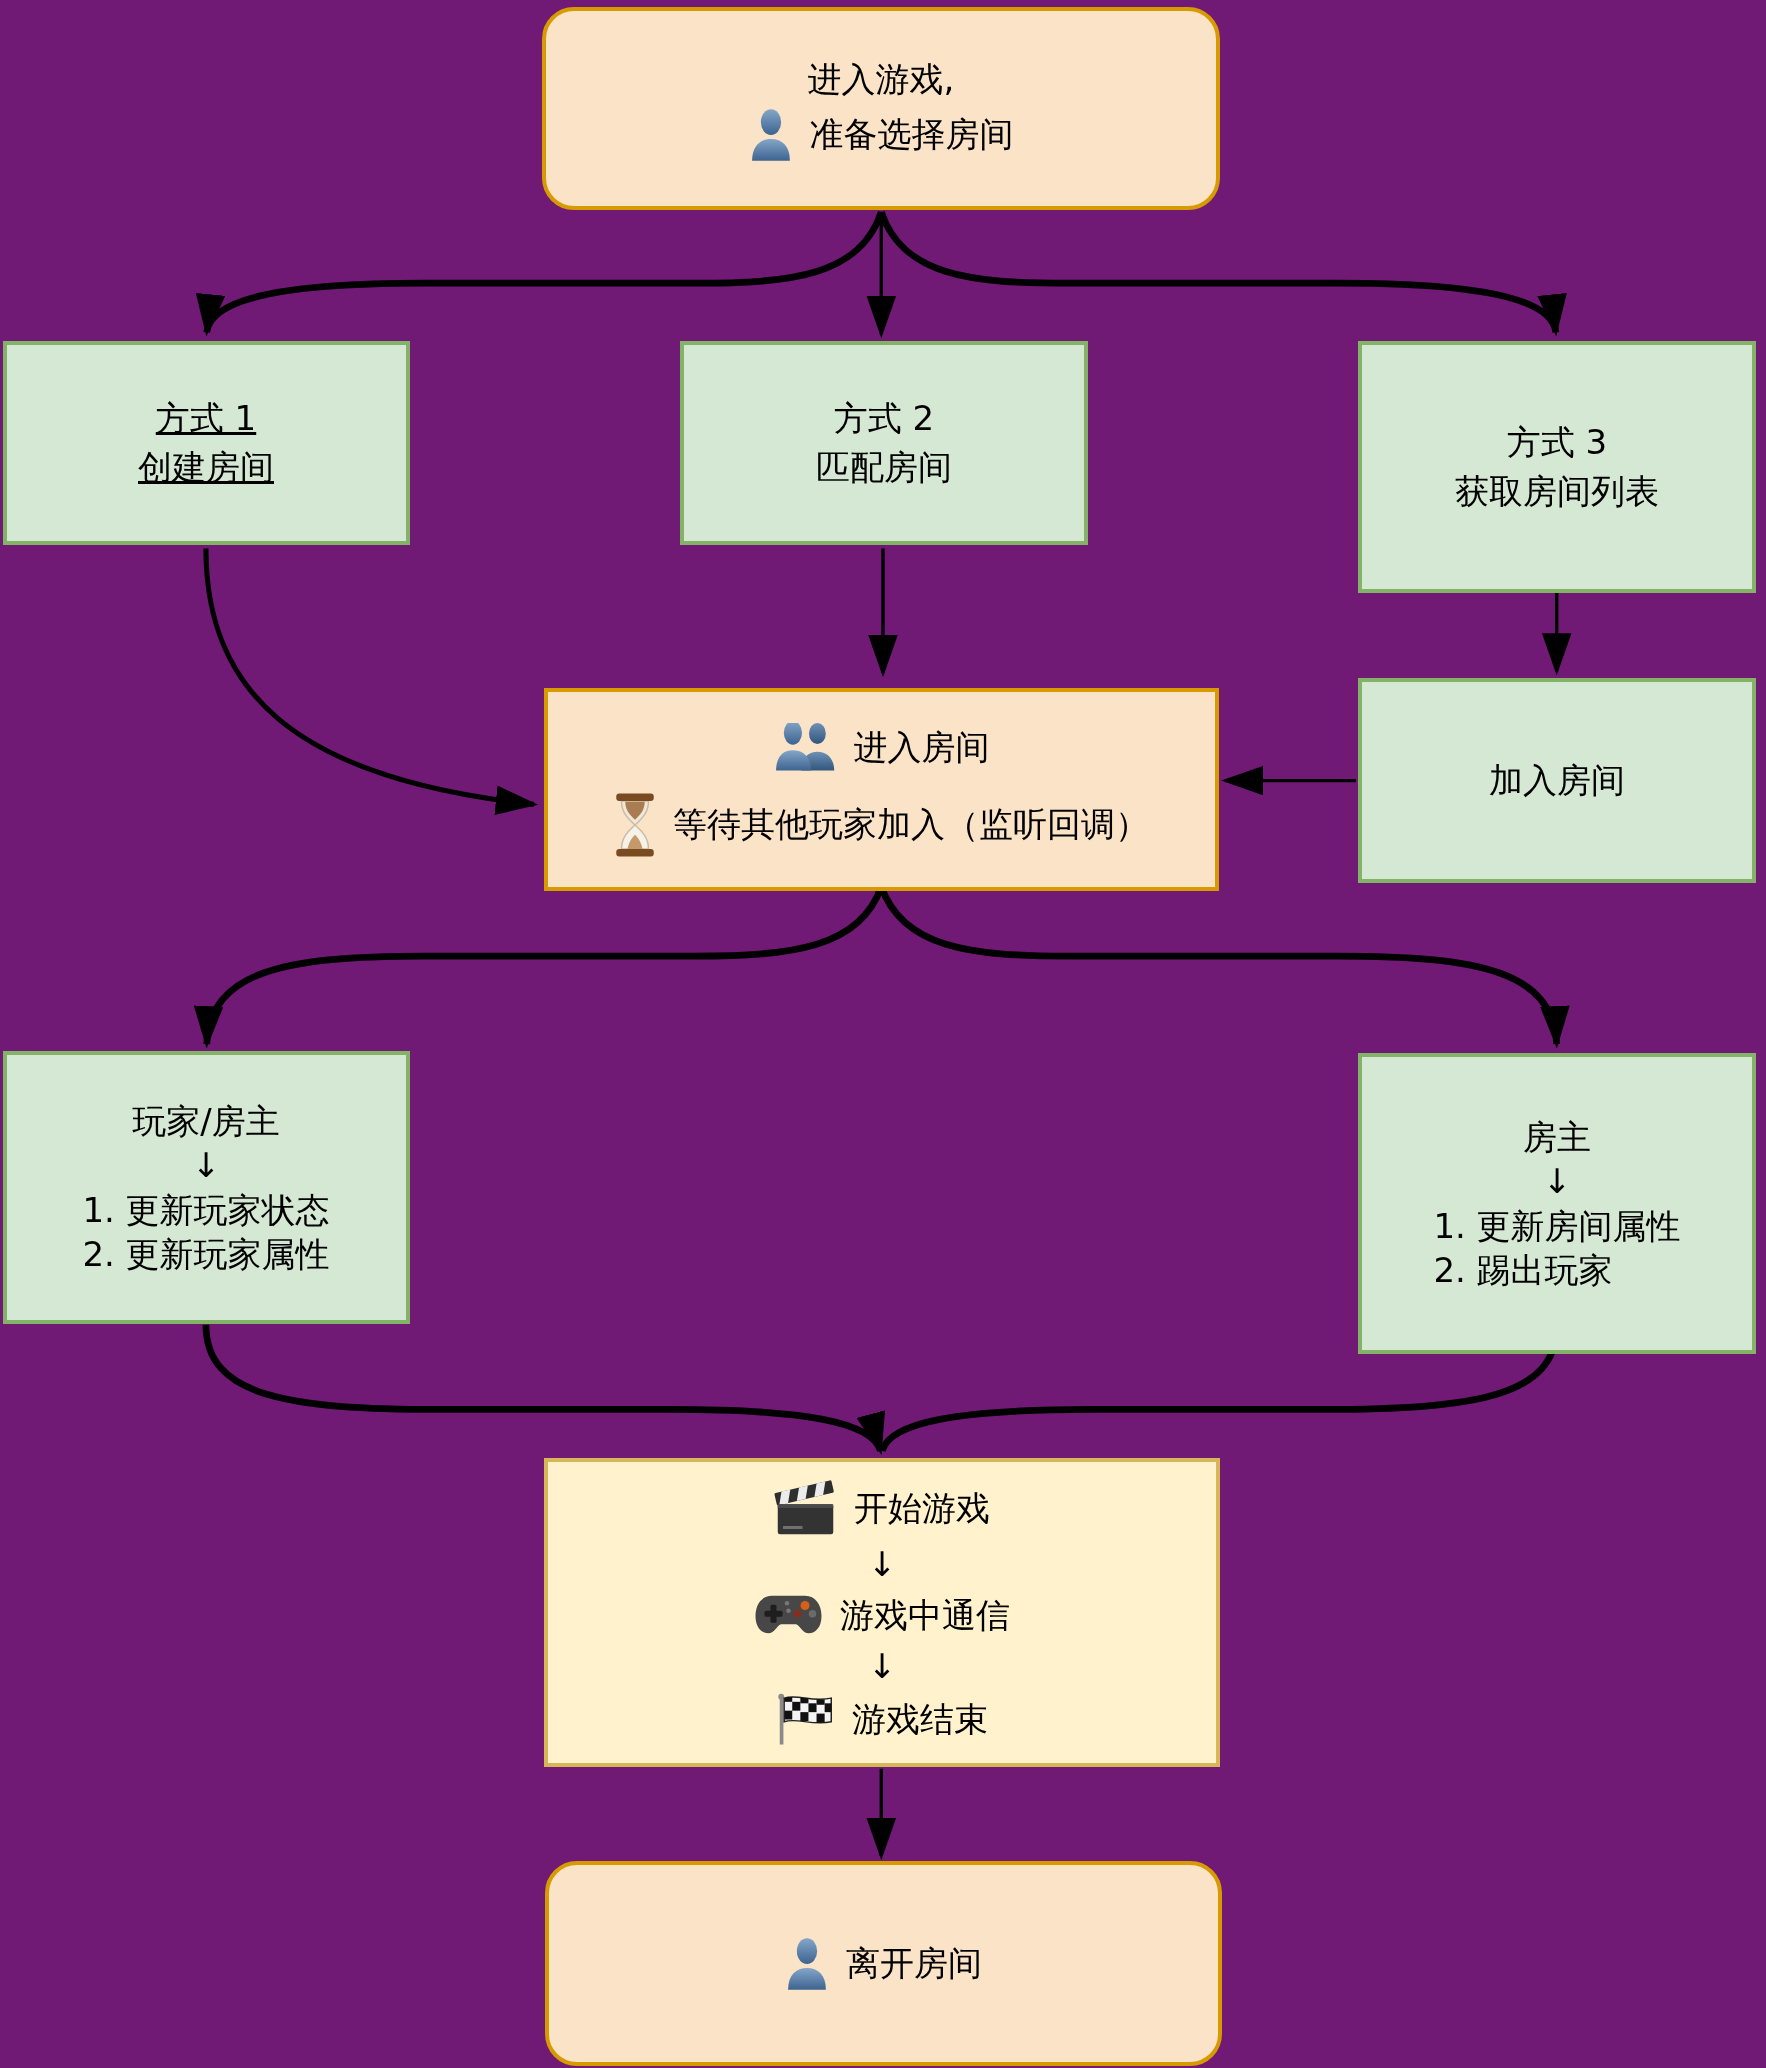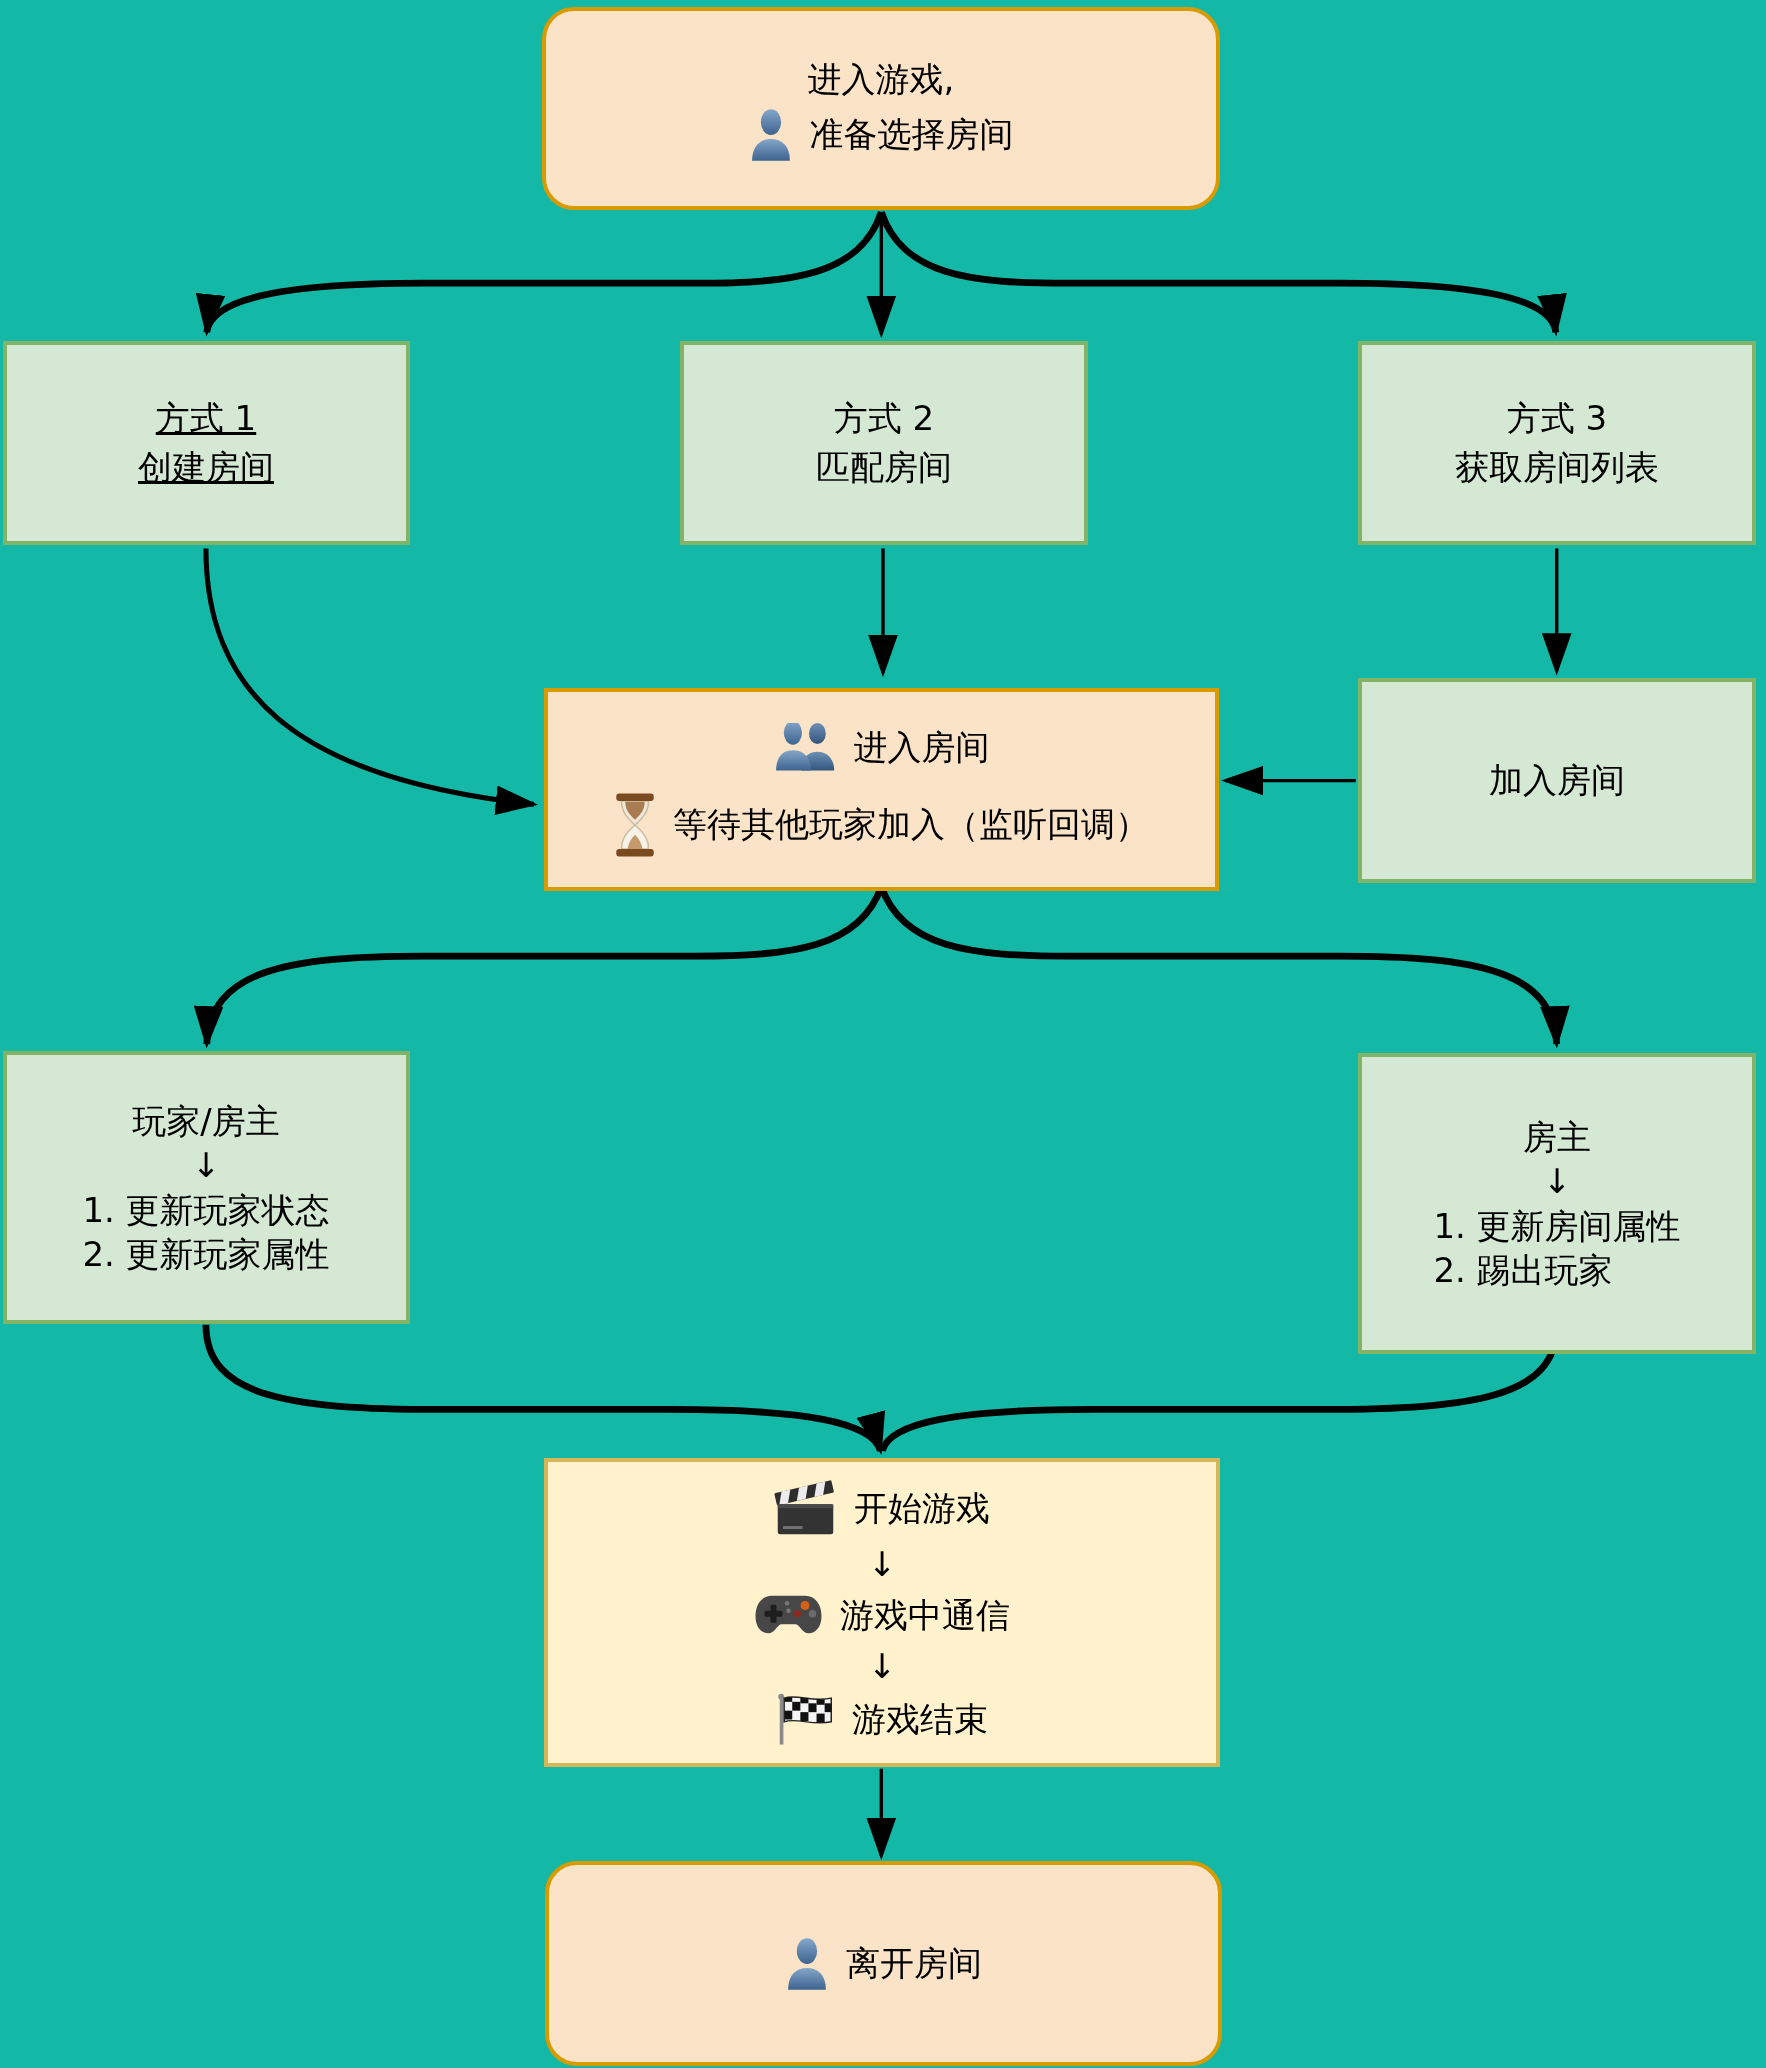--- a/index.html
+++ b/index.html
@@ -1,19 +1,19 @@
 <!DOCTYPE html>
 <html lang="zh" style="font-size:13.6px"><head>
 <meta charset="utf-8">
 <style>
   html,body { margin:0; padding:0; background:#ffffff; }
   .stage {
     position:relative;
     width:1766px; height:2068px;
-    background:#14b8a6;
+    background:#701a75;
     font-family:"DejaVu Sans","Liberation Sans",sans-serif;
     color:#000;
   }
   .connectors {
     position:absolute; left:0; top:0;
     width:1766px; height:2068px;
     pointer-events:none;
   }
   .node {
     position:absolute; box-sizing:border-box;
@@ -90,21 +90,21 @@
   <div class="node green" style="left:2.5px; top:341px; width:407px; height:204px;text-decoration:underline;">
     <div>方式 1</div>
     <div>创建房间</div>
   </div>
 
   <div class="node green" style="left:680px; top:341px; width:408px; height:204px;">
     <div>方式 2</div>
     <div>匹配房间</div>
   </div>
 
-  <div class="node green" style="left:1358px; top:341px; width:398px; height:204px;">
+  <div class="node green" style="left:1358px; top:341px; width:398px; height:252px;">
     <div>方式 3</div>
     <div>获取房间列表</div>
   </div>
 
   <div class="node orange" style="left:544px; top:680px; width:675px; height:203px; justify-content:space-between; padding:30.5px 8.5px;margin-top:8px;">
     <div class="icon-row">
       <svg class="glyph" width="63" height="49" viewBox="0 0 88 70">
         <ellipse cx="61" cy="15" rx="12" ry="15" fill="url(#pg2)"></ellipse>
         <path d="M38,68 C38,50 48,41 61,41 C74,41 85,50 85,68 Z" fill="url(#pg2)"></path>
         <ellipse cx="26" cy="14" rx="13" ry="17" fill="url(#pg)"></ellipse>

